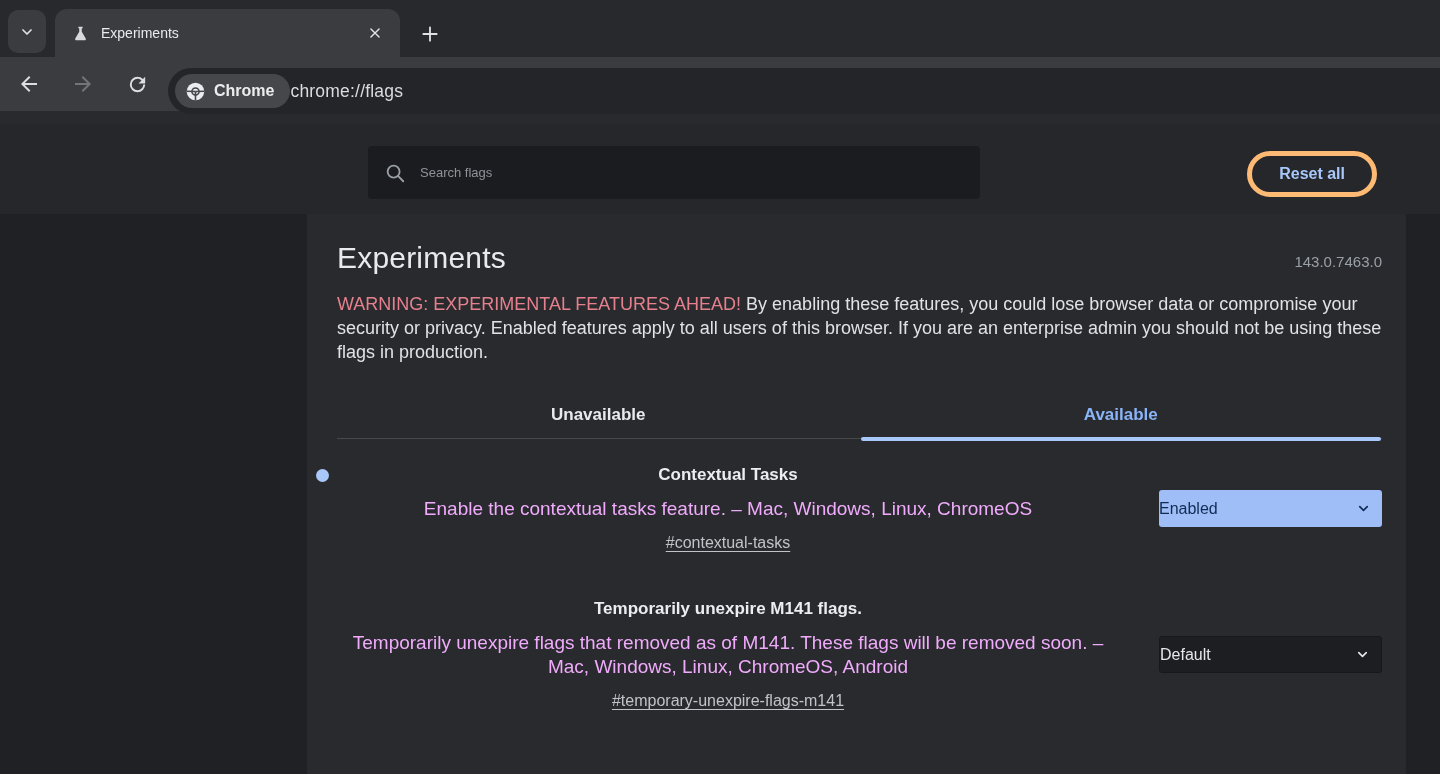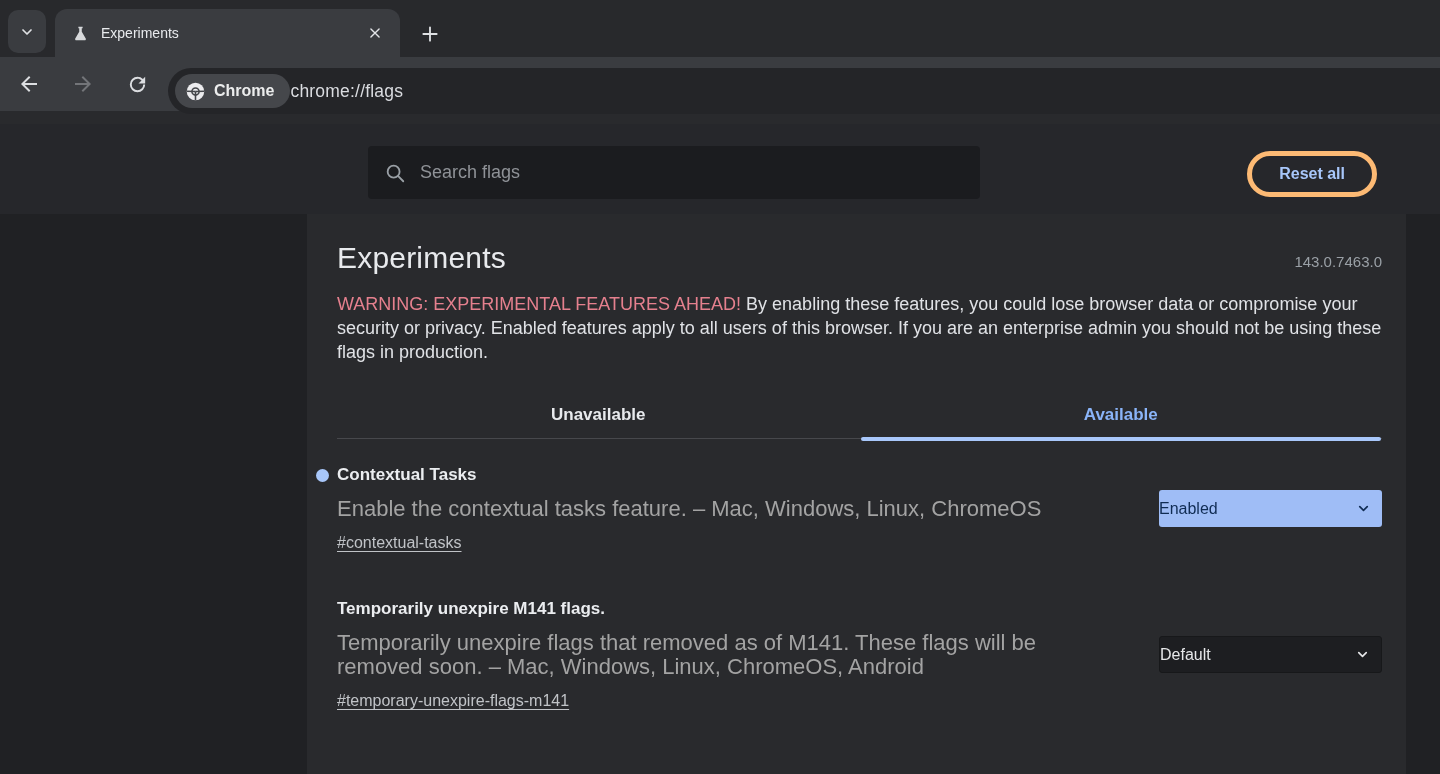--- a/index.html
+++ b/index.html
@@ -53,21 +53,21 @@
   .url-text { margin-left:0; font-size:17.5px; color:#dadce0; letter-spacing:.2px; }
 
   
   .flags-header { position:absolute; top:124px; left:0; right:0; height:90px; background:#26272b; }
   .search-box {
     position:absolute; left:368px; top:22px; width:612px; height:53px;
     background:#1b1c1f; border-radius:4px; display:flex; align-items:center; padding:0 16px;
   }
   .search-box input {
     flex:1; background:transparent; border:none; outline:none; margin-left:14px;
-    font-family:inherit; font-size:18px; color:#e8eaed;
+    font-family:inherit; font-size:13px; color:#e8eaed;
   }
   .search-box input::placeholder { color:#8f9297; }
   .reset-all {
     position:absolute; right:63px; top:27px; height:46px; padding:0 27px;
     background:transparent; border:5px solid #fdba74; border-radius:23px;
     font-family:inherit; font-size:16px; font-weight:700; color:#a8c7fa; cursor:pointer;
   }
 
   
   .content { position:absolute; top:214px; left:0; right:0; bottom:0; background:#202124; }
@@ -85,26 +85,26 @@
   .ftabs { margin-top:27px; display:flex; height:48px; border-bottom:1px solid #47484c; }
   .ftab { position:relative; flex:1; display:flex; align-items:center; justify-content:center;
     font-size:17px; font-weight:600; color:#e8eaed; cursor:pointer; }
   .ftab.active { color:#8ab4f8; }
   .ftab.active::after { content:""; position:absolute; left:1px; right:1px; bottom:-3px;
     height:4px; background:#a8c7fa; border-radius:2px; }
 
   .flag-row { display:flex; align-items:center; }
   .flag-row.first { margin-top:26px; }
   .flag-row.second { margin-top:47px; }
-  .flag-text { flex:1; position:relative; padding-right:40px; }
+  .flag-text { flex:1; position:relative; padding-right:40px;text-align:center; }
   .flag-title-wrap { position:relative; }
   .dot { position:absolute; left:-21px; top:4px; width:13px; height:13px;
     border-radius:50%; background:#a8c7fa; }
   .flag-title { display:inline; font-size:17px; font-weight:700; color:#ebedf0; }
-  .flag-desc { margin-top:12px; font-size:22px; line-height:24px; color:#a3a3a3; max-width:800px; }
+  .flag-desc { margin-top:12px; font-size:19px; line-height:24px; color:#f0abfc; max-width:800px; }
   .flag-link { display:inline-block; margin-top:13px; font-size:16px; color:#c0c3c7;
     text-decoration:underline; text-underline-offset:3px; cursor:pointer; }
 
   .select {
     position:relative; width:223px; height:37px; border-radius:3px; flex-shrink:0;
     display:flex; align-items:center; 
     font-size:16px; cursor:pointer;
   }
   .select svg { position:absolute; right:11px; }
   .select.enabled { background:#9fbdf6; color:#102c53; border:1px solid #8fadе6; }

